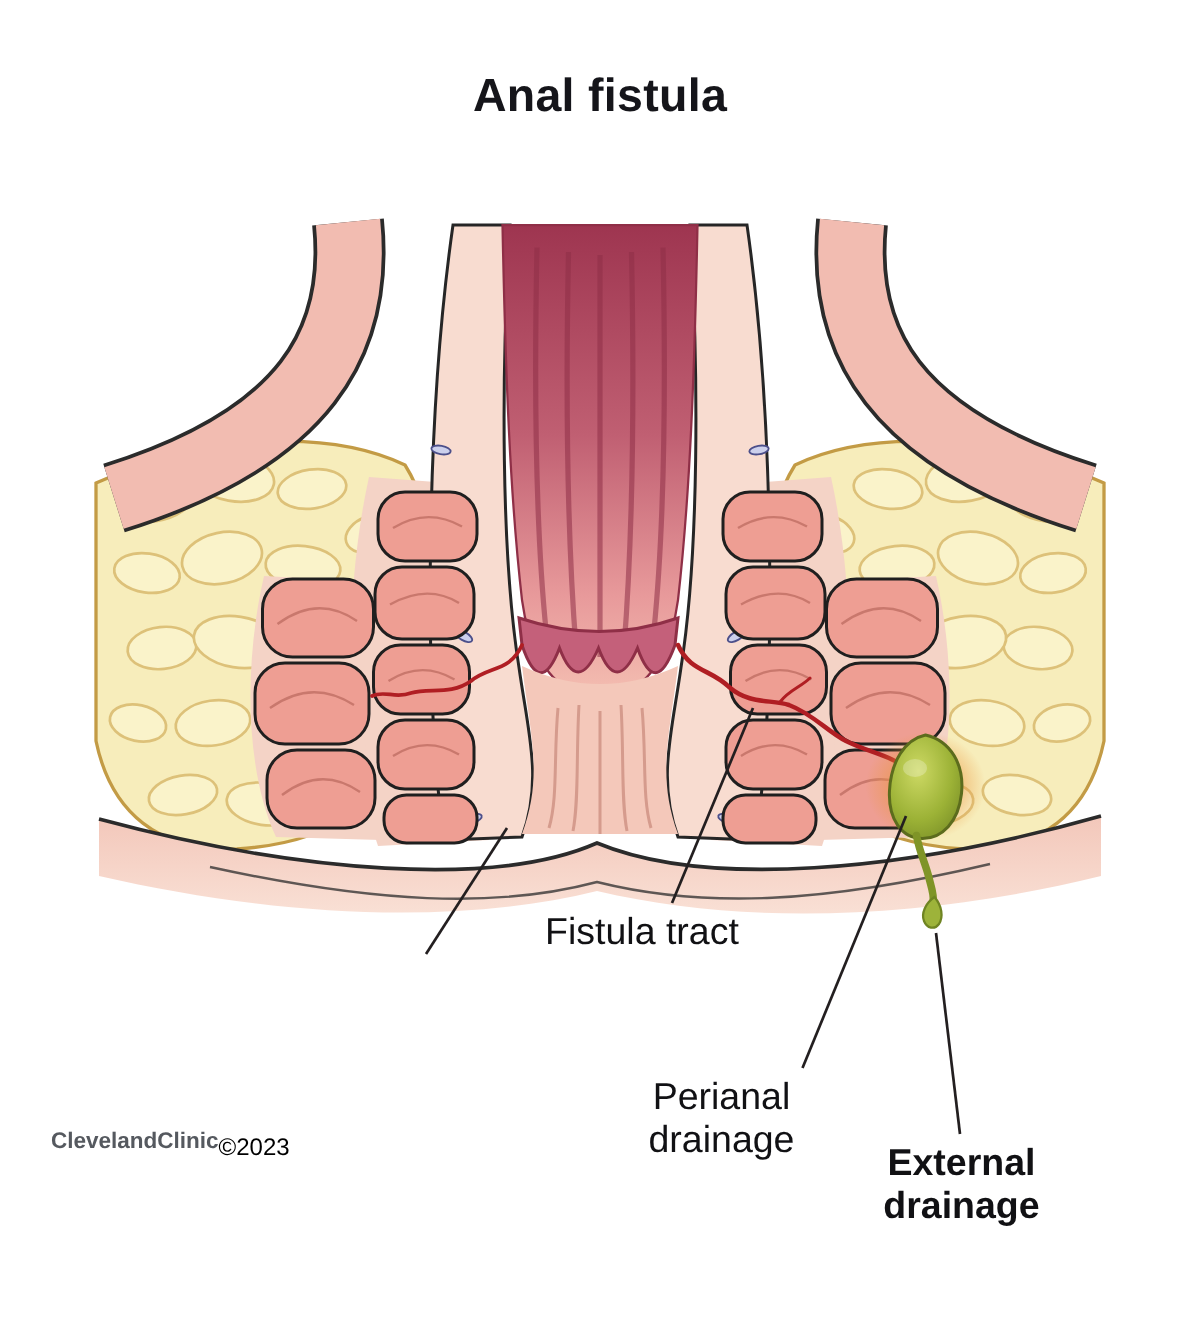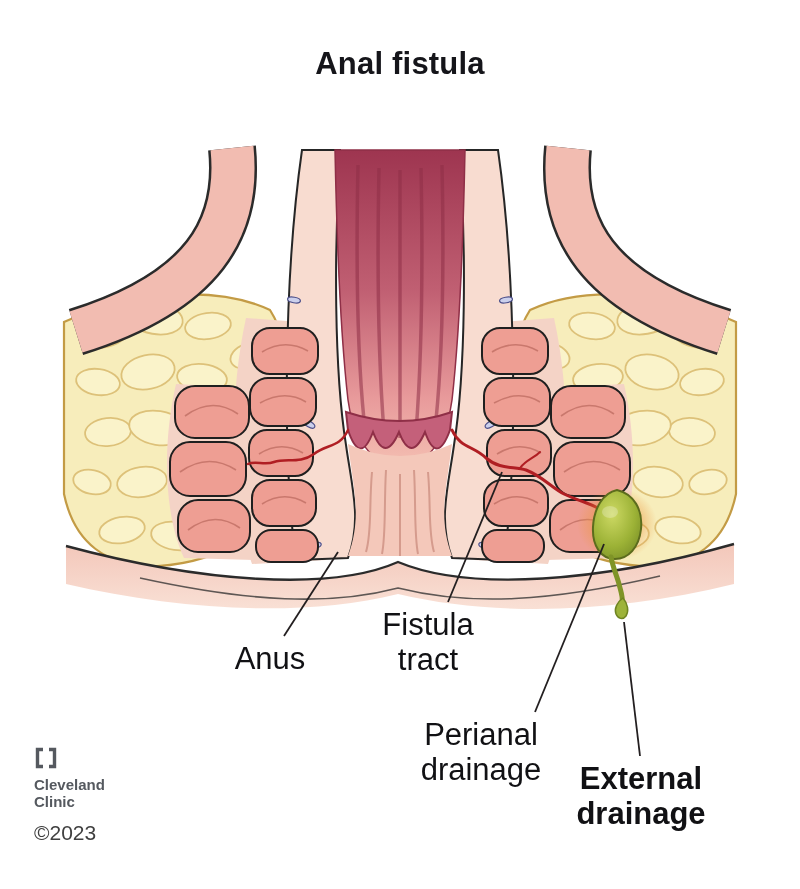--- a/index.html
+++ b/index.html
@@ -6,33 +6,33 @@
   .stage{
     position:relative;width:800px;height:889px;background:#ffffff;overflow:hidden;
     font-family:"Liberation Sans", sans-serif;
   }
   .title{
     position:absolute;top:46px;left:0;width:100%;margin:0;
     text-align:center;font-size:31px;font-weight:700;color:#15151a;letter-spacing:.2px;
   }
   .anatomy-svg{position:absolute;left:0;top:0;width:800px;height:889px;}
   .lbl{
-    position:absolute;text-align:center;font-size:31px;line-height:1.14;color:#111114;
+    position:absolute;text-align:center;font-size:25px;line-height:1.14;color:#111114;
   }
   .lbl-anus{left:205px;top:641px;width:130px;}
   .lbl-fistula{left:363px;top:607px;width:130px;}
   .lbl-abscess{left:410px;top:717px;width:142px;}
   .lbl-drainage{left:568px;top:761px;width:146px;font-weight:bold;}
   .brand{
     position:absolute;left:34px;top:746px;width:104px;
-    display:flex;flex-direction:column;
+    display:flex;align-items:center;
   }
   .brand-logo{margin-bottom:6px;}
   .brand-line{font-size:15px;font-weight:700;color:#55595f;line-height:1.15;}
-  .copyright{font-size:21px;color:#404040;margin-top:10px;}
+  .copyright{font-size:16px;color:#000000;margin-top:10px;}
 </style>
 </head>
 <body>
 
 <div class="stage">
 
   <h1 class="title">Anal fistula</h1>
 
   <svg class="anatomy-svg" viewBox="0 0 800 889" aria-hidden="true">
     <defs>
@@ -221,21 +221,20 @@
     </g>
 
     <g stroke="#231f20" stroke-width="1.8">
       <line x1="338" y1="552" x2="284" y2="636"></line>
       <line x1="502" y1="472" x2="448" y2="602"></line>
       <line x1="604" y1="544" x2="535" y2="712"></line>
       <line x1="624" y1="622" x2="640" y2="756"></line>
     </g>
   </svg>
 
-  <div class="lbl lbl-anus">Anus</div>
   <div class="lbl lbl-fistula">Fistula tract</div>
   <div class="lbl lbl-abscess">Perianal drainage</div>
   <div class="lbl lbl-drainage">External drainage</div>
 
   <div class="brand">
     <svg class="brand-logo" width="24" height="24" viewBox="0 0 24 24" aria-hidden="true">
       <path d="M9,3.5 H3.5 V20.5 H9" fill="none" stroke="#55595f" stroke-width="3.4"></path>
       <path d="M15,3.5 H20.5 V20.5 H15" fill="none" stroke="#55595f" stroke-width="3.4"></path>
     </svg>
     <div class="brand-line">Cleveland</div>

